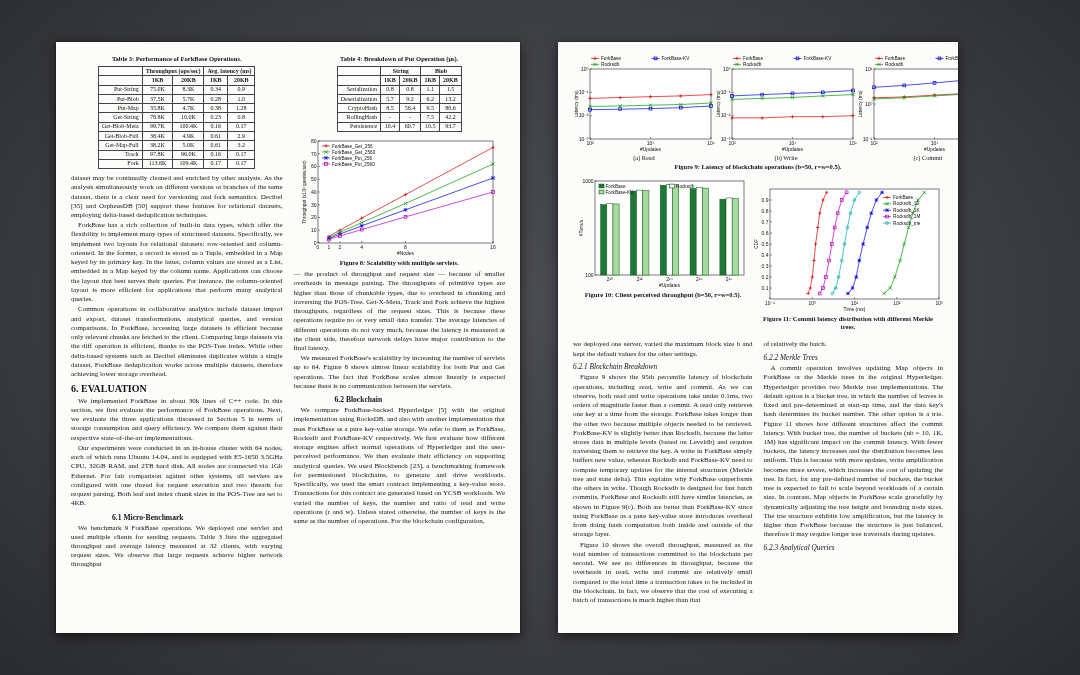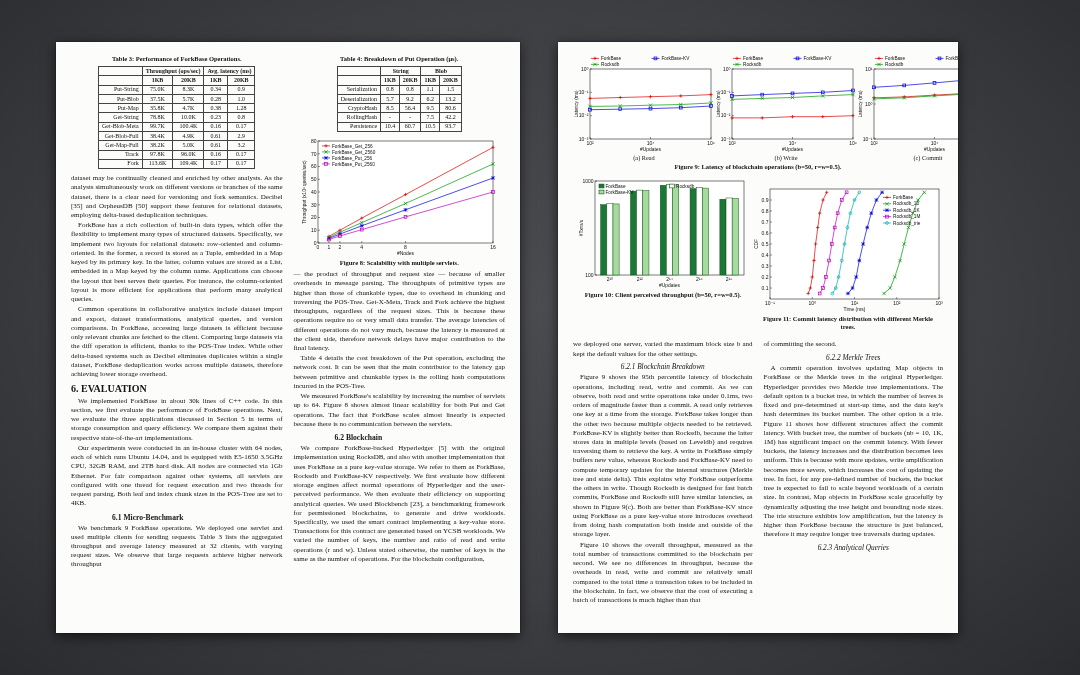--- a/index.html
+++ b/index.html
@@ -16,21 +16,21 @@
     padding:13px 15px; overflow:hidden;
   }
   #page-left  { left:56px;  width:464px; }
   #page-right { left:558px; width:400px; }
   .cols { display:flex; gap:11px; }
   .col  { flex:1; min-width:0; }
   p.body { font-size:7px; line-height:1.32; text-align:justify; text-indent:7px; margin-bottom:1px; }
   p.body.noindent { text-indent:0; }
   h2.sec       { font-size:10px; font-weight:bold; margin:4px 0 2.5px; }
   h3.subsec    { font-size:7.6px; font-weight:bold; margin:4px 0 2px;padding-left:41px; }
-  h4.subsubsec { font-size:7.3px; font-style:italic; font-weight:normal; margin:3.5px 0 2px;text-align:center; }
+  h4.subsubsec { font-size:7.3px; font-style:italic; font-weight:normal; margin:3.5px 0 2px; }
   .tbl-caption { font-size:6.5px; font-weight:bold; text-align:center; margin:0 4px 3px; line-height:1.25; }
   .fig-caption { font-size:6.5px; font-weight:bold; text-align:center; margin:2px 4px 3px; line-height:1.25; }
   table.data { border-collapse:collapse; margin:0 auto 5px; font-size:6px; }
   table.data th, table.data td { border:0.6px solid #444; padding:0.6px 3px; text-align:center; line-height:1.18; font-weight:normal; }
   table.data th { font-weight:bold; }
   table.data td.rowname { text-align:right; }
   .chart { position:relative; }
   .chart svg text { font-family:"Liberation Sans","DejaVu Sans",sans-serif; }
   #fig8-chart  { width:196px; height:120px; margin:2px auto 0; }
   .fig9-row { display:flex; justify-content:space-between; margin-bottom:2px; }
@@ -308,21 +308,20 @@
             <line x1="23.3" y1="19.2" x2="26.7" y2="22.599999999999998" stroke="#0000dd" stroke-width="0.7" fill="none"></line>
             <line x1="23.3" y1="22.599999999999998" x2="26.7" y2="19.2" stroke="#0000dd" stroke-width="0.7" fill="none"></line>
             <text x="31" y="22.5" font-size="4.7" fill="#111">ForkBase_Put_256</text>
             <line x1="21" y1="26.9" x2="29" y2="26.9" stroke="#bb00bb" stroke-width="0.7"></line>
             <rect x="23.6" y="25.5" width="2.8" height="2.8" stroke="#bb00bb" stroke-width="0.7" fill="none"></rect>
             <text x="31" y="28.5" font-size="4.7" fill="#111">ForkBase_Put_2560</text>
           </svg></div>
       <div class="fig-caption">Figure 8: Scalability with multiple servlets.</div>
 
       <p class="body noindent">— the product of throughput and request size — because of smaller overheads in message parsing. The throughputs of primitive types are higher than those of chunkable types, due to overhead in chunking and traversing the POS-Tree. Get-X-Meta, Track and Fork achieve the highest throughputs, regardless of the request sizes. This is because these operations require no or very small data transfer. The average latencies of different operations do not vary much, because the latency is measured at the client side, therefore network delays have major contribution to the final latency.</p>
-      <p class="body">Table 4 details the cost breakdown of the Put operation, excluding the network cost. It can be seen that the main contributor to the latency gap between primitive and chunkable types is the rolling hash computations incurred in the POS-Tree.</p>
       <p class="body">We measured ForkBase's scalability by increasing the number of servlets up to 64. Figure 8 shows almost linear scalability for both Put and Get operations. The fact that ForkBase scales almost linearly is expected because there is no communication between the servlets.</p>
       <h3 class="subsec">6.2   Blockchain</h3>
       <p class="body">We compare ForkBase-backed Hyperledger [5] with the original implementation using RocksDB, and also with another implementation that uses ForkBase as a pure key-value storage. We refer to them as ForkBase, Rocksdb and ForkBase-KV respectively. We first evaluate how different storage engines affect normal operations of Hyperledger and the user-perceived performance. We then evaluate their efficiency on supporting analytical queries. We used Blockbench [23], a benchmarking framework for permissioned blockchains, to generate and drive workloads. Specifically, we used the smart contract implementing a key-value store. Transactions for this contract are generated based on YCSB workloads. We varied the number of keys, the number and ratio of read and write operations (r and w). Unless stated otherwise, the number of keys is the same as the number of operations. For the blockchain configuration,</p>
     </div>
   </div>
 </div>
 
 <div class="page" id="page-right">
 
   <div class="fig9-row">
@@ -703,19 +702,19 @@
   </div>
 
   <div class="cols text-cols">
     <div class="col">
       <p class="body noindent">we deployed one server, varied the maximum block size b and kept the default values for the other settings.</p>
       <h4 class="subsubsec">6.2.1   Blockchain Breakdown</h4>
       <p class="body">Figure 9 shows the 95th percentile latency of blockchain operations, including read, write and commit. As we can observe, both read and write operations take under 0.1ms, two orders of magnitude faster than a commit. A read only retrieves one key at a time from the storage. ForkBase takes longer than the other two because multiple objects needed to be retrieved. ForkBase-KV is slightly better than Rocksdb, because the latter stores data in multiple levels (based on Leveldb) and requires traversing them to retrieve the key. A write in ForkBase simply buffers new value, whereas Rocksdb and ForkBase-KV need to compute temporary updates for the internal structures (Merkle tree and state delta). This explains why ForkBase outperforms the others in write. Though Rocksdb is designed for fast batch commits, ForkBase and Rocksdb still have similar latencies, as shown in Figure 9(c). Both are better than ForkBase-KV since using ForkBase as a pure key-value store introduces overhead from doing hash computation both inside and outside of the storage layer.</p>
       <p class="body">Figure 10 shows the overall throughput, measured as the total number of transactions committed to the blockchain per second. We see no differences in throughput, because the overheads in read, write and commit are relatively small compared to the total time a transaction takes to be included in the blockchain. In fact, we observe that the cost of executing a batch of transactions is much higher than that</p>
     </div>
     <div class="col">
-      <p class="body noindent">of committing the second.</p>
+      <p class="body noindent">of relatively the batch.</p>
       <h4 class="subsubsec">6.2.2   Merkle Trees</h4>
       <p class="body">A commit operation involves updating Map objects in ForkBase or the Merkle trees in the original Hyperledger. Hyperledger provides two Merkle tree implementations. The default option is a bucket tree, in which the number of leaves is fixed and pre-determined at start-up time, and the data key's hash determines its bucket number. The other option is a trie. Figure 11 shows how different structures affect the commit latency. With bucket tree, the number of buckets (nb = 10, 1K, 1M) has significant impact on the commit latency. With fewer buckets, the latency increases and the distribution becomes less uniform. This is because with more updates, write amplification becomes more severe, which increases the cost of updating the tree. In fact, for any pre-defined number of buckets, the bucket tree is expected to fail to scale beyond workloads of a certain size. In contrast, Map objects in ForkBase scale gracefully by dynamically adjusting the tree height and bounding node sizes. The trie structure exhibits low amplification, but the latency is higher than ForkBase because the structure is just balanced, therefore it may require longer tree traversals during updates.</p>
       <h4 class="subsubsec">6.2.3   Analytical Queries</h4>
     </div>
   </div>
 </div>
 
 </body></html>

